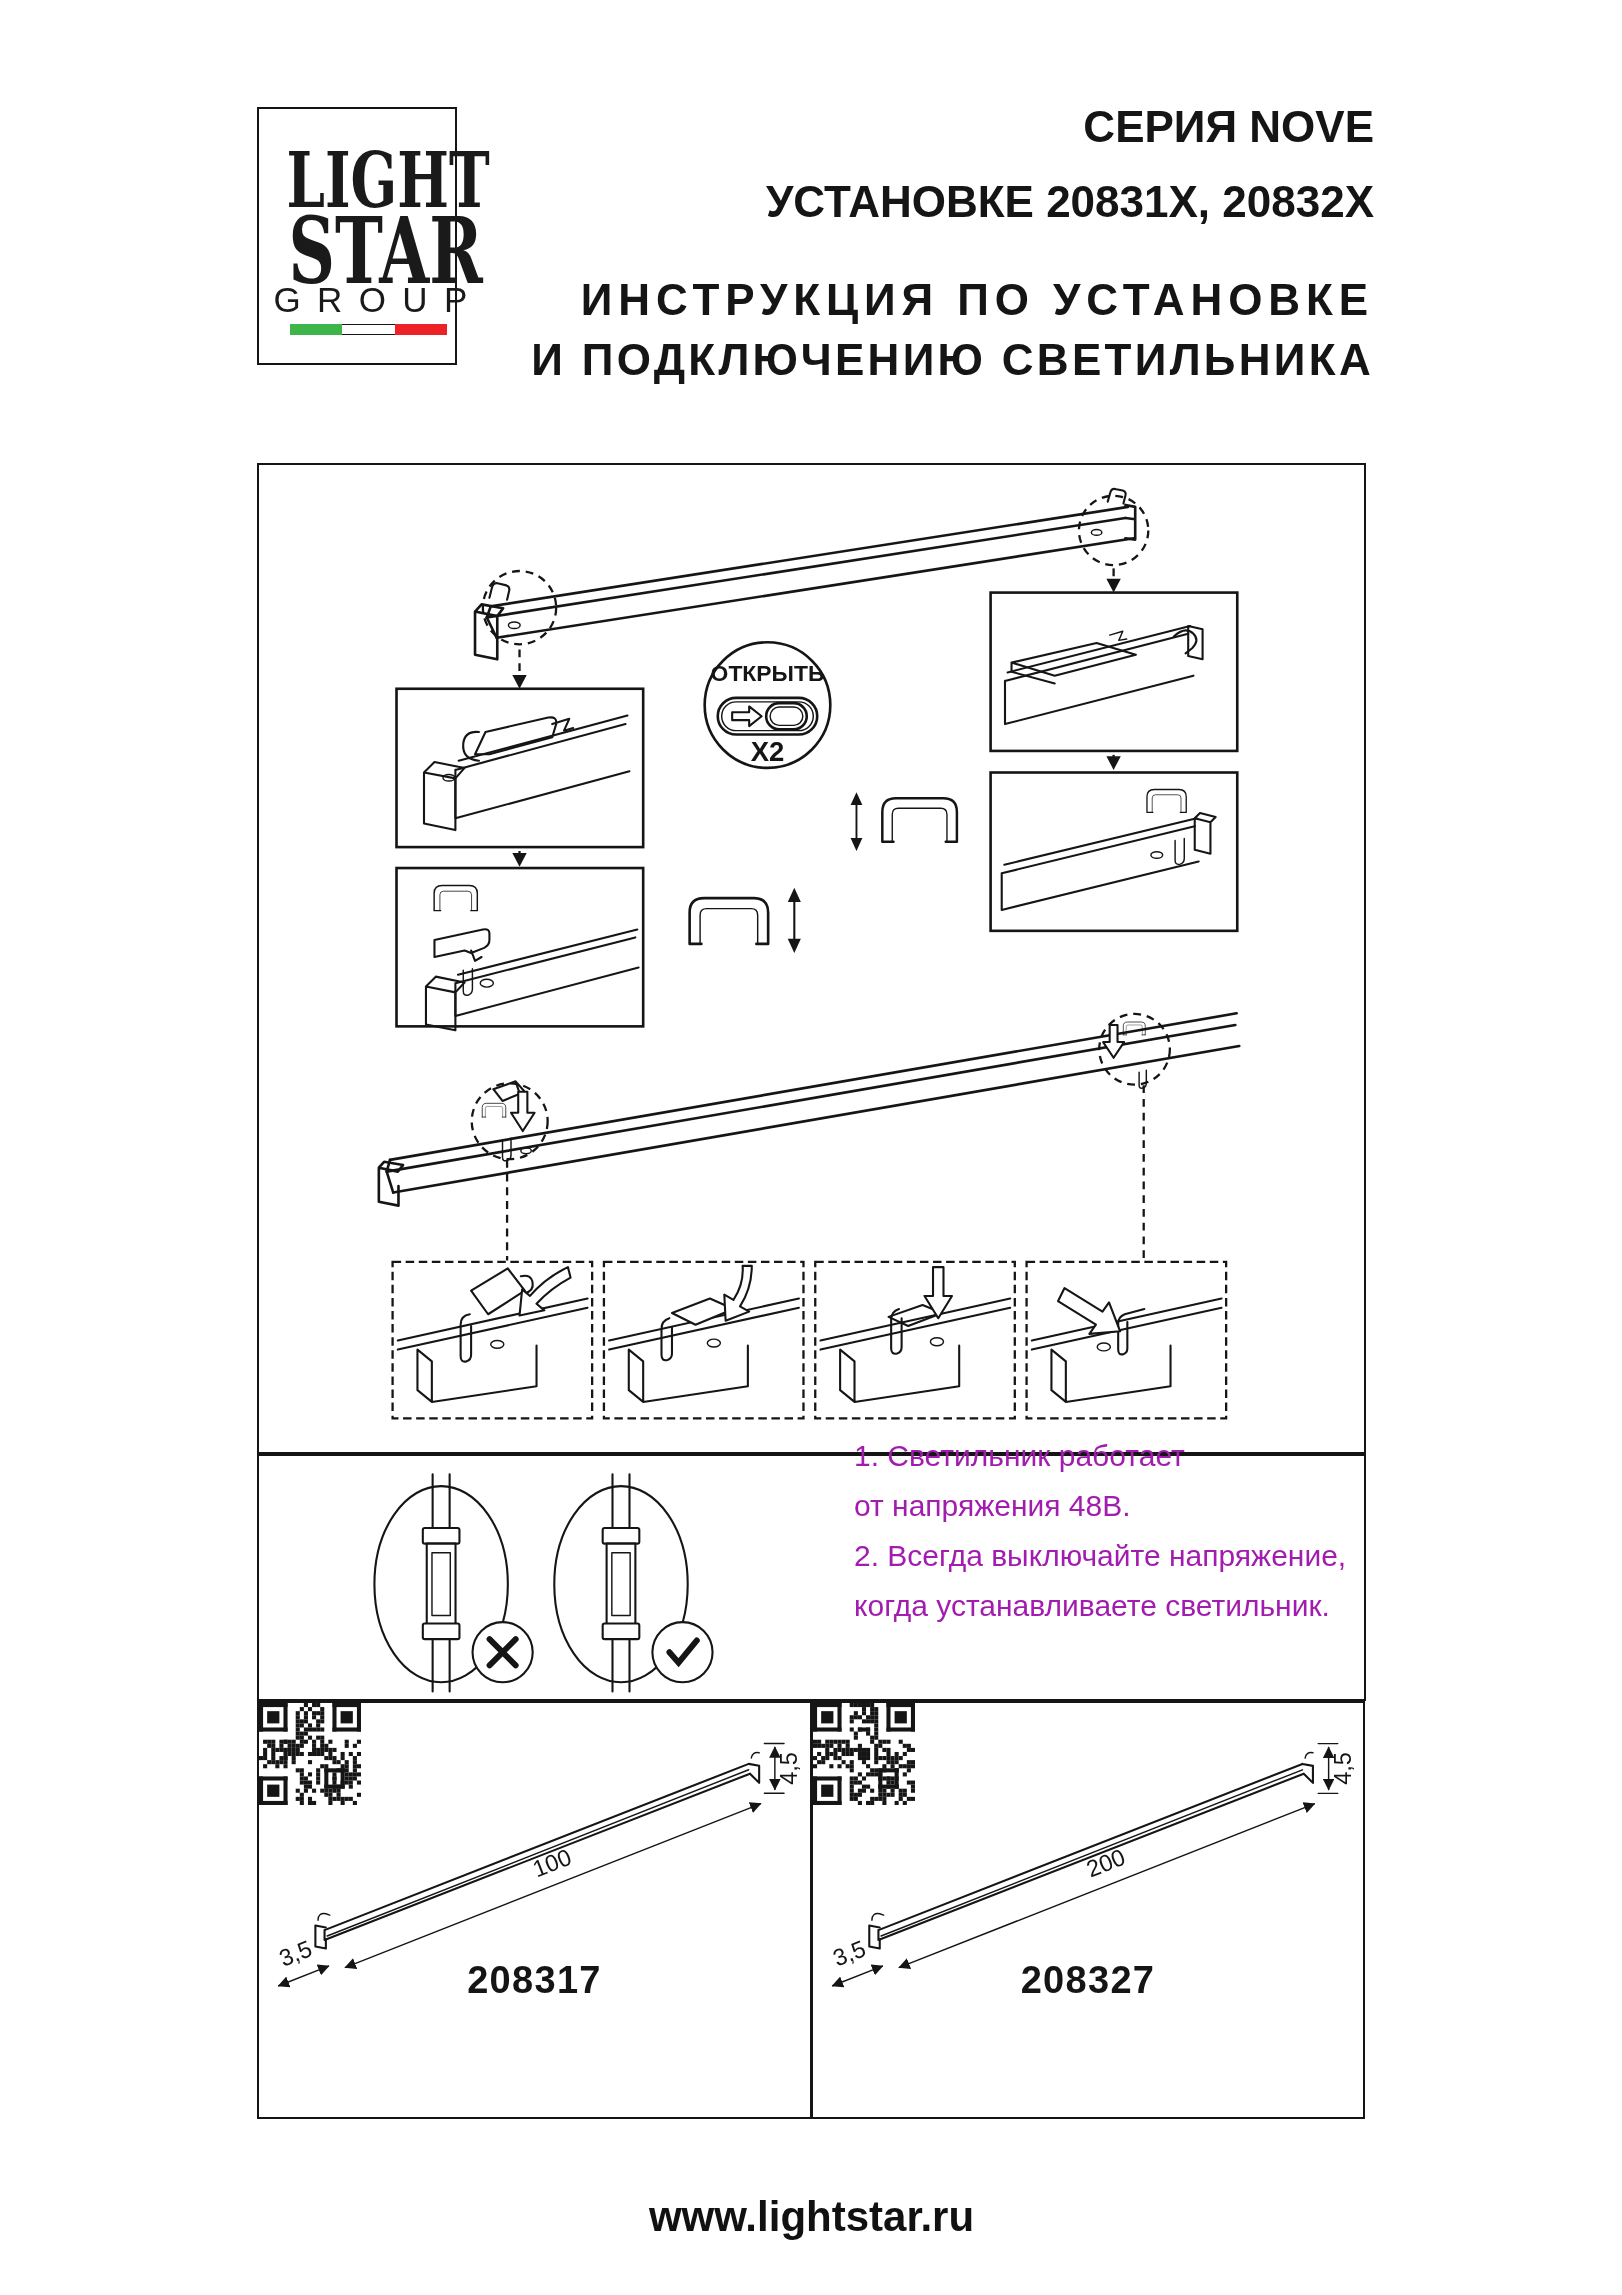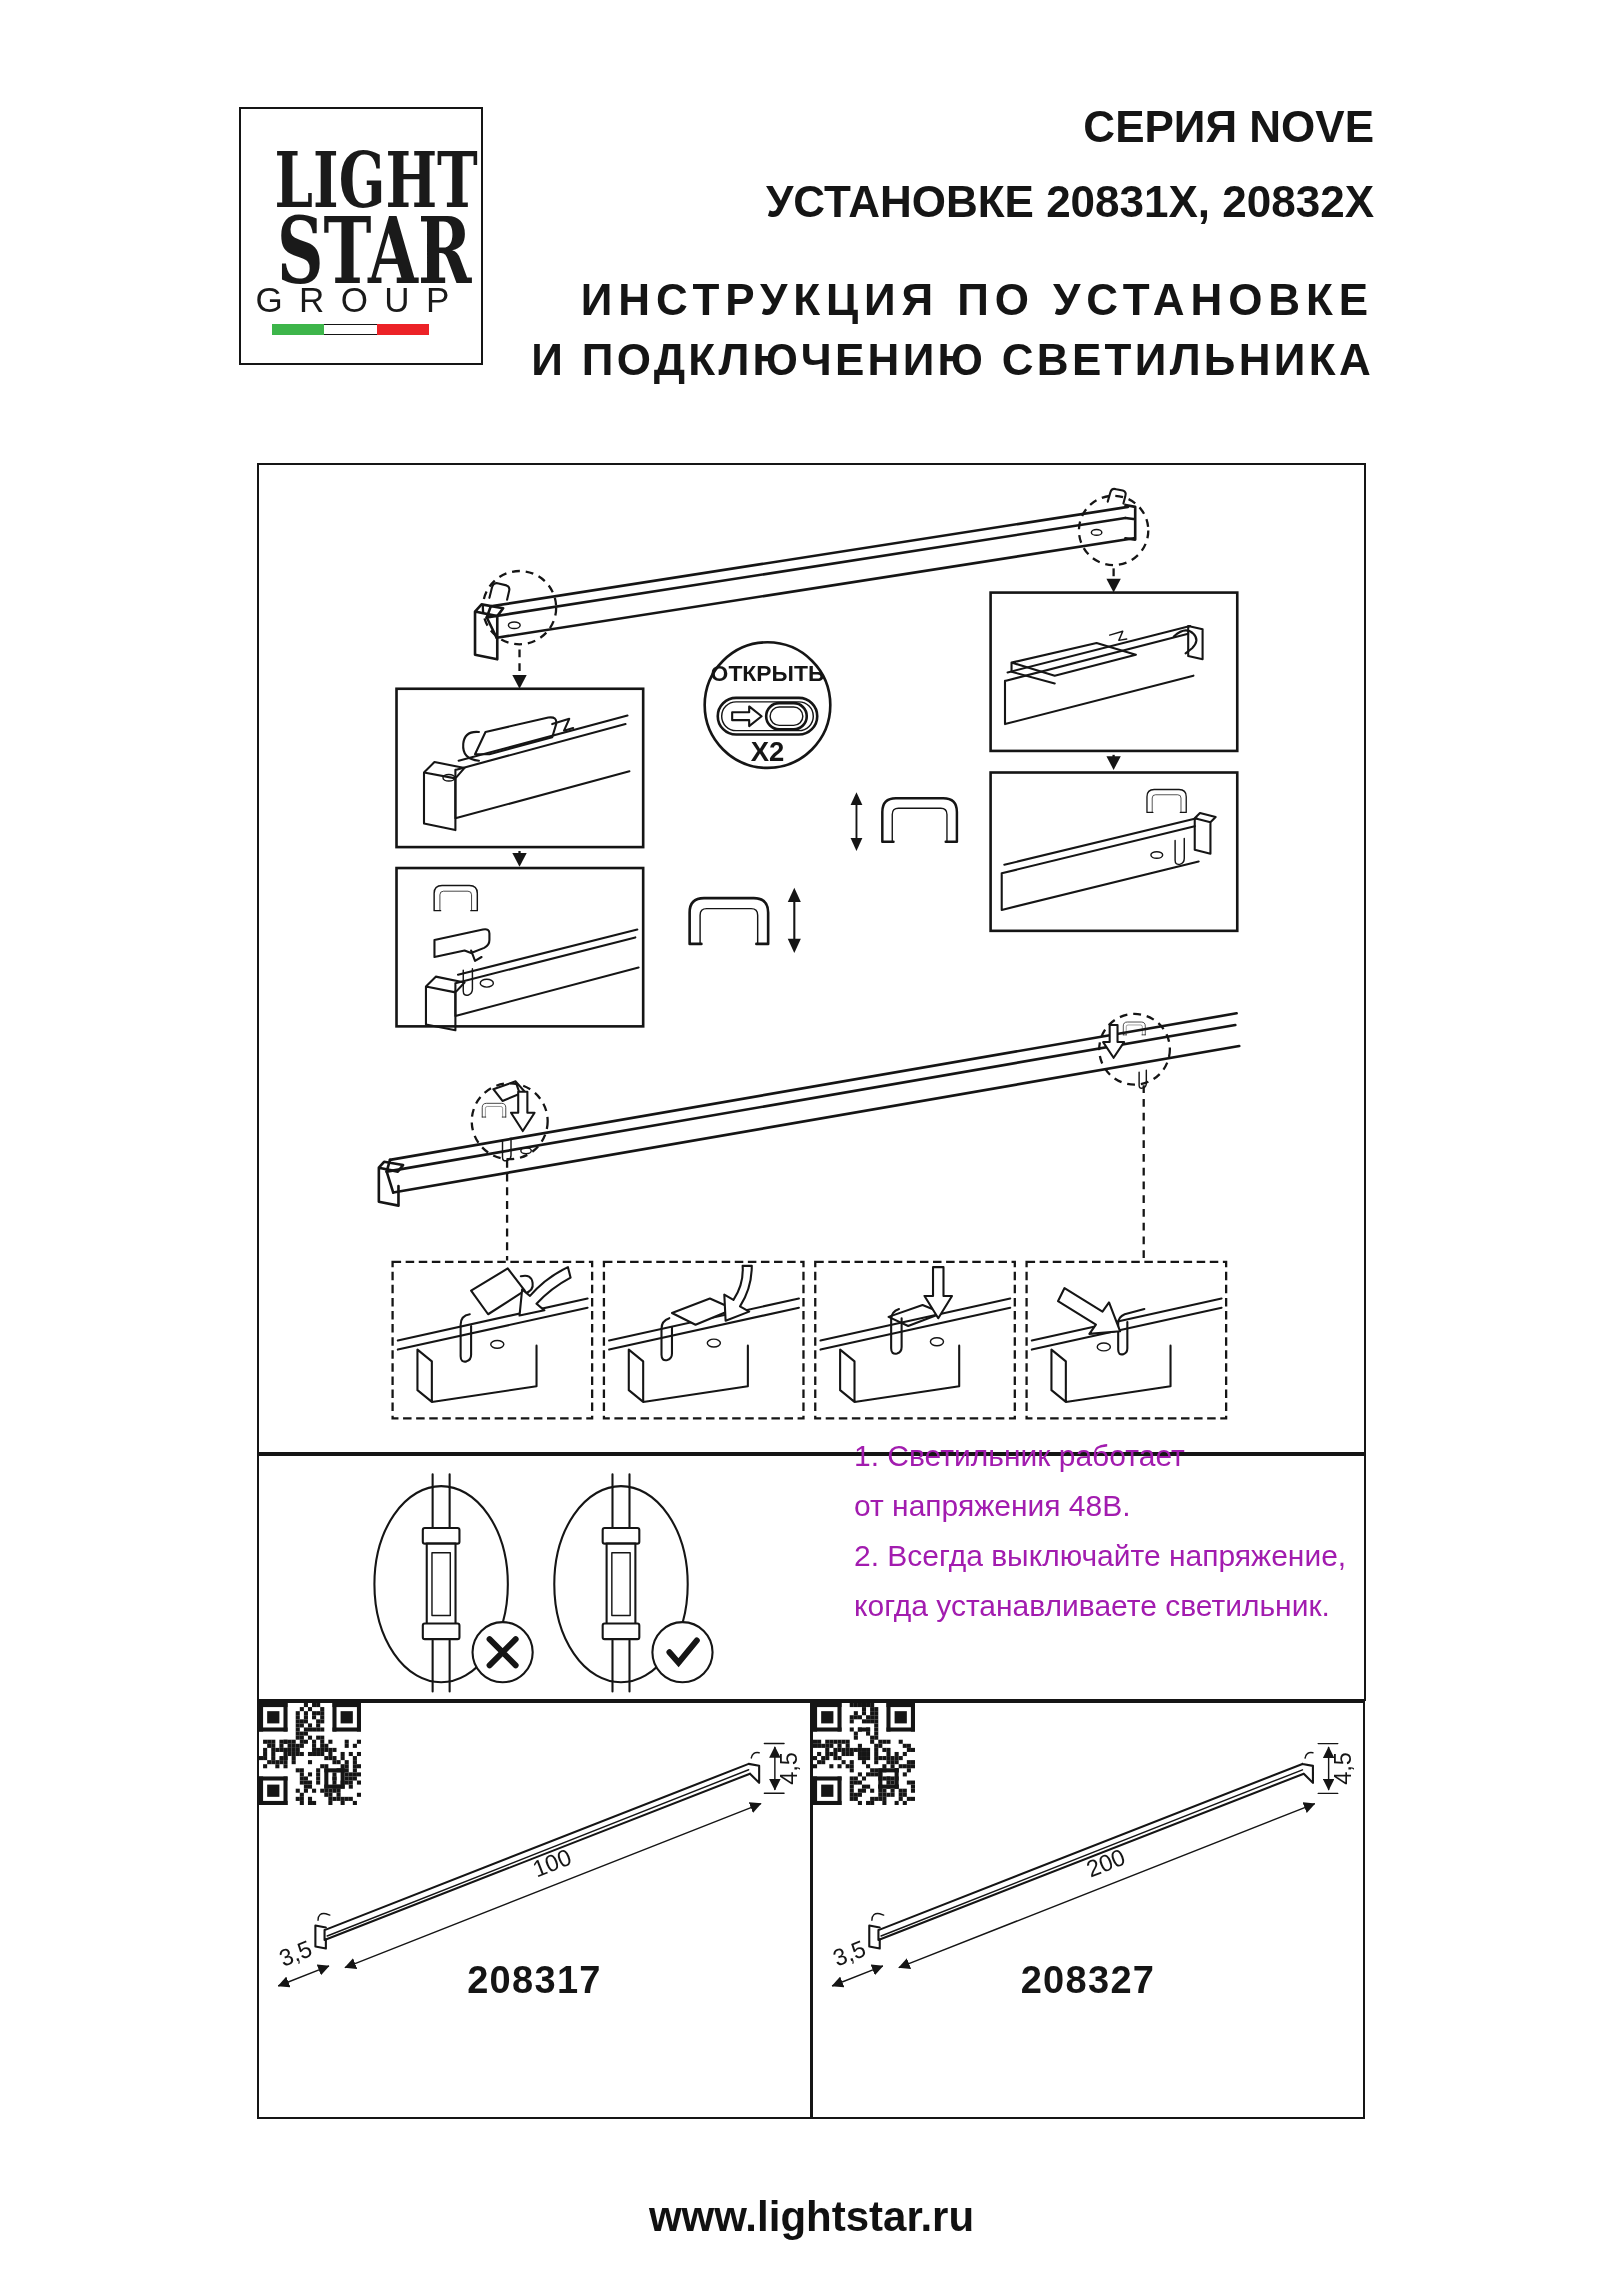--- a/index.html
+++ b/index.html
@@ -3,21 +3,21 @@
 <meta charset="utf-8">
 <style>
   html,body{margin:0;padding:0;}
   body{
     width:1623px;height:2295px;background:#ffffff;position:relative;
     font-family:"Liberation Sans", sans-serif;color:#151515;
   }
   .abs{position:absolute;box-sizing:border-box;}
 
   
-  .logo-box{left:239px;top:107px;width:244px;height:258px;border:2.6px solid #151515;}
+  .logo-box{left:257px;top:107px;width:200px;height:258px;border:2.6px solid #151515;}
   .logo-line{position:absolute;width:100%;text-align:center;line-height:1;
     font-family:"DejaVu Serif", serif;font-weight:bold;color:#1a1a1a;white-space:nowrap;}
   .logo-light{top:34px;font-size:76px;transform:scaleX(0.72);}
   .logo-star{top:96px;font-size:92px;transform:scaleX(0.70);}
   .logo-group{position:absolute;top:173px;width:100%;text-align:left;
     font-family:"Liberation Sans", sans-serif;font-weight:normal;font-size:35px;line-height:1;
     letter-spacing:16.4px;padding-left:14.4px;box-sizing:border-box;color:#1a1a1a;}
   .logo-flag{position:absolute;left:31px;top:215px;width:157px;height:10.5px;display:flex;}
   .logo-flag span{flex:1 1 0;}
   .flag-green{background:#3db54a;}

